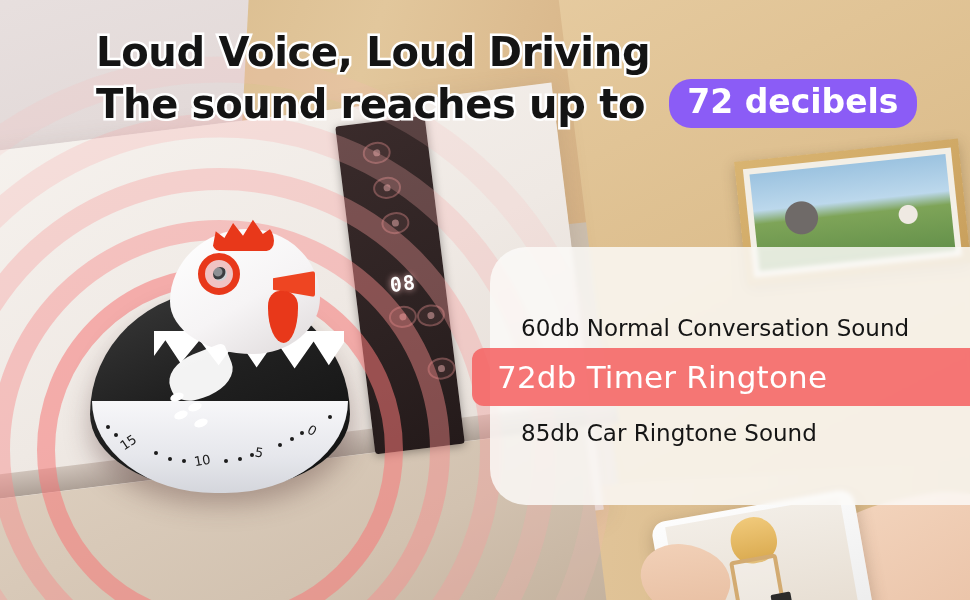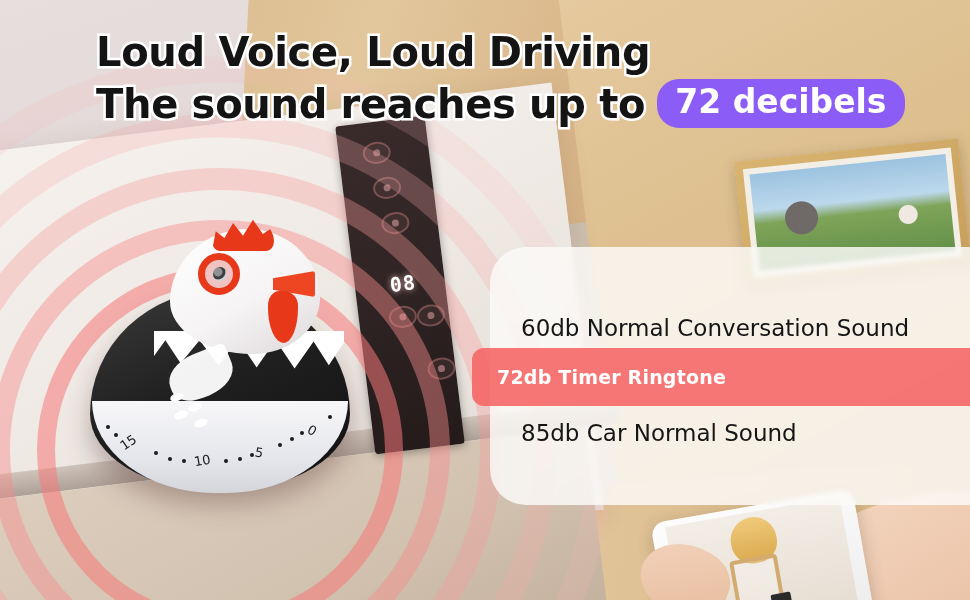--- a/index.html
+++ b/index.html
@@ -224,21 +224,21 @@
     font-family:"DejaVu Sans", sans-serif;
     font-weight:700;
     color:#141414;
     letter-spacing:-.3px;
     white-space:nowrap;
     -webkit-text-stroke:5px #ffffff;
     paint-order:stroke fill;
     text-shadow:0 1px 0 rgba(255,255,255,.9);
   }
   #hl1{position:absolute;left:96px;top:29px;font-size:40px;line-height:46px;}
-  #hl2-wrap{position:absolute;left:96px;top:79px;display:flex;align-items:center;gap:0;}
+  #hl2-wrap{position:absolute;left:96px;top:79px;display:flex;align-items:center;gap:12px;}
   #hl2{font-size:40px;line-height:46px;}
   .badge{
     display:inline-flex;align-items:center;justify-content:center;
     margin-left:12px;
     padding:4px 18px 7px 18px;
     border-radius:22px;
     background:#8b5cf6;
     color:#ffffff;
     font-family:"DejaVu Sans", sans-serif;
     font-weight:700;font-size:33px;line-height:38px;
@@ -267,21 +267,21 @@
   .row.r5{top:214px;}
 
   .hl-band{
     position:absolute;left:472px;top:348px;width:498px;height:58px;
     background:rgba(245,100,100,.88);
     border-radius:12px 0 0 12px;
   }
   .hl-band-text{
     position:absolute;left:497px;top:360px;
     font-family:"DejaVu Sans", sans-serif;
-    font-weight:700;font-size:19px;line-height:34px;color:#ffffff;
+    font-weight:400;font-size:31px;line-height:34px;color:#ffffff;
     white-space:nowrap;letter-spacing:.2px;
   }
 </style>
 </head>
 <body>
 
 <div class="stage">
 
   <div class="bg">
     <div class="wood-top"></div>
@@ -365,21 +365,21 @@
       <i style="left:18px;top:10px;"></i>
       <i style="left:4px;top:18px;"></i>
       <i style="left:24px;top:26px;"></i>
     </div>
   </div>
 
   <div class="panel"></div>
 
   <div class="list">
     <div class="row r2">60db Normal Conversation Sound</div>
-    <div class="row r4">85db Car Normal Sound</div>
+    <div class="row r4">85db Car Ringtone Sound</div>
   </div>
 
   <div class="hl-band"></div>
   <div class="hl-band-text">72db Timer Ringtone</div>
 
   <div class="headline">
     <div id="hl1" class="hl-line">Loud Voice, Loud Driving</div>
     <div id="hl2-wrap">
       <span id="hl2" class="hl-line">The sound reaches up to</span>
       <span class="badge">72 decibels</span>

